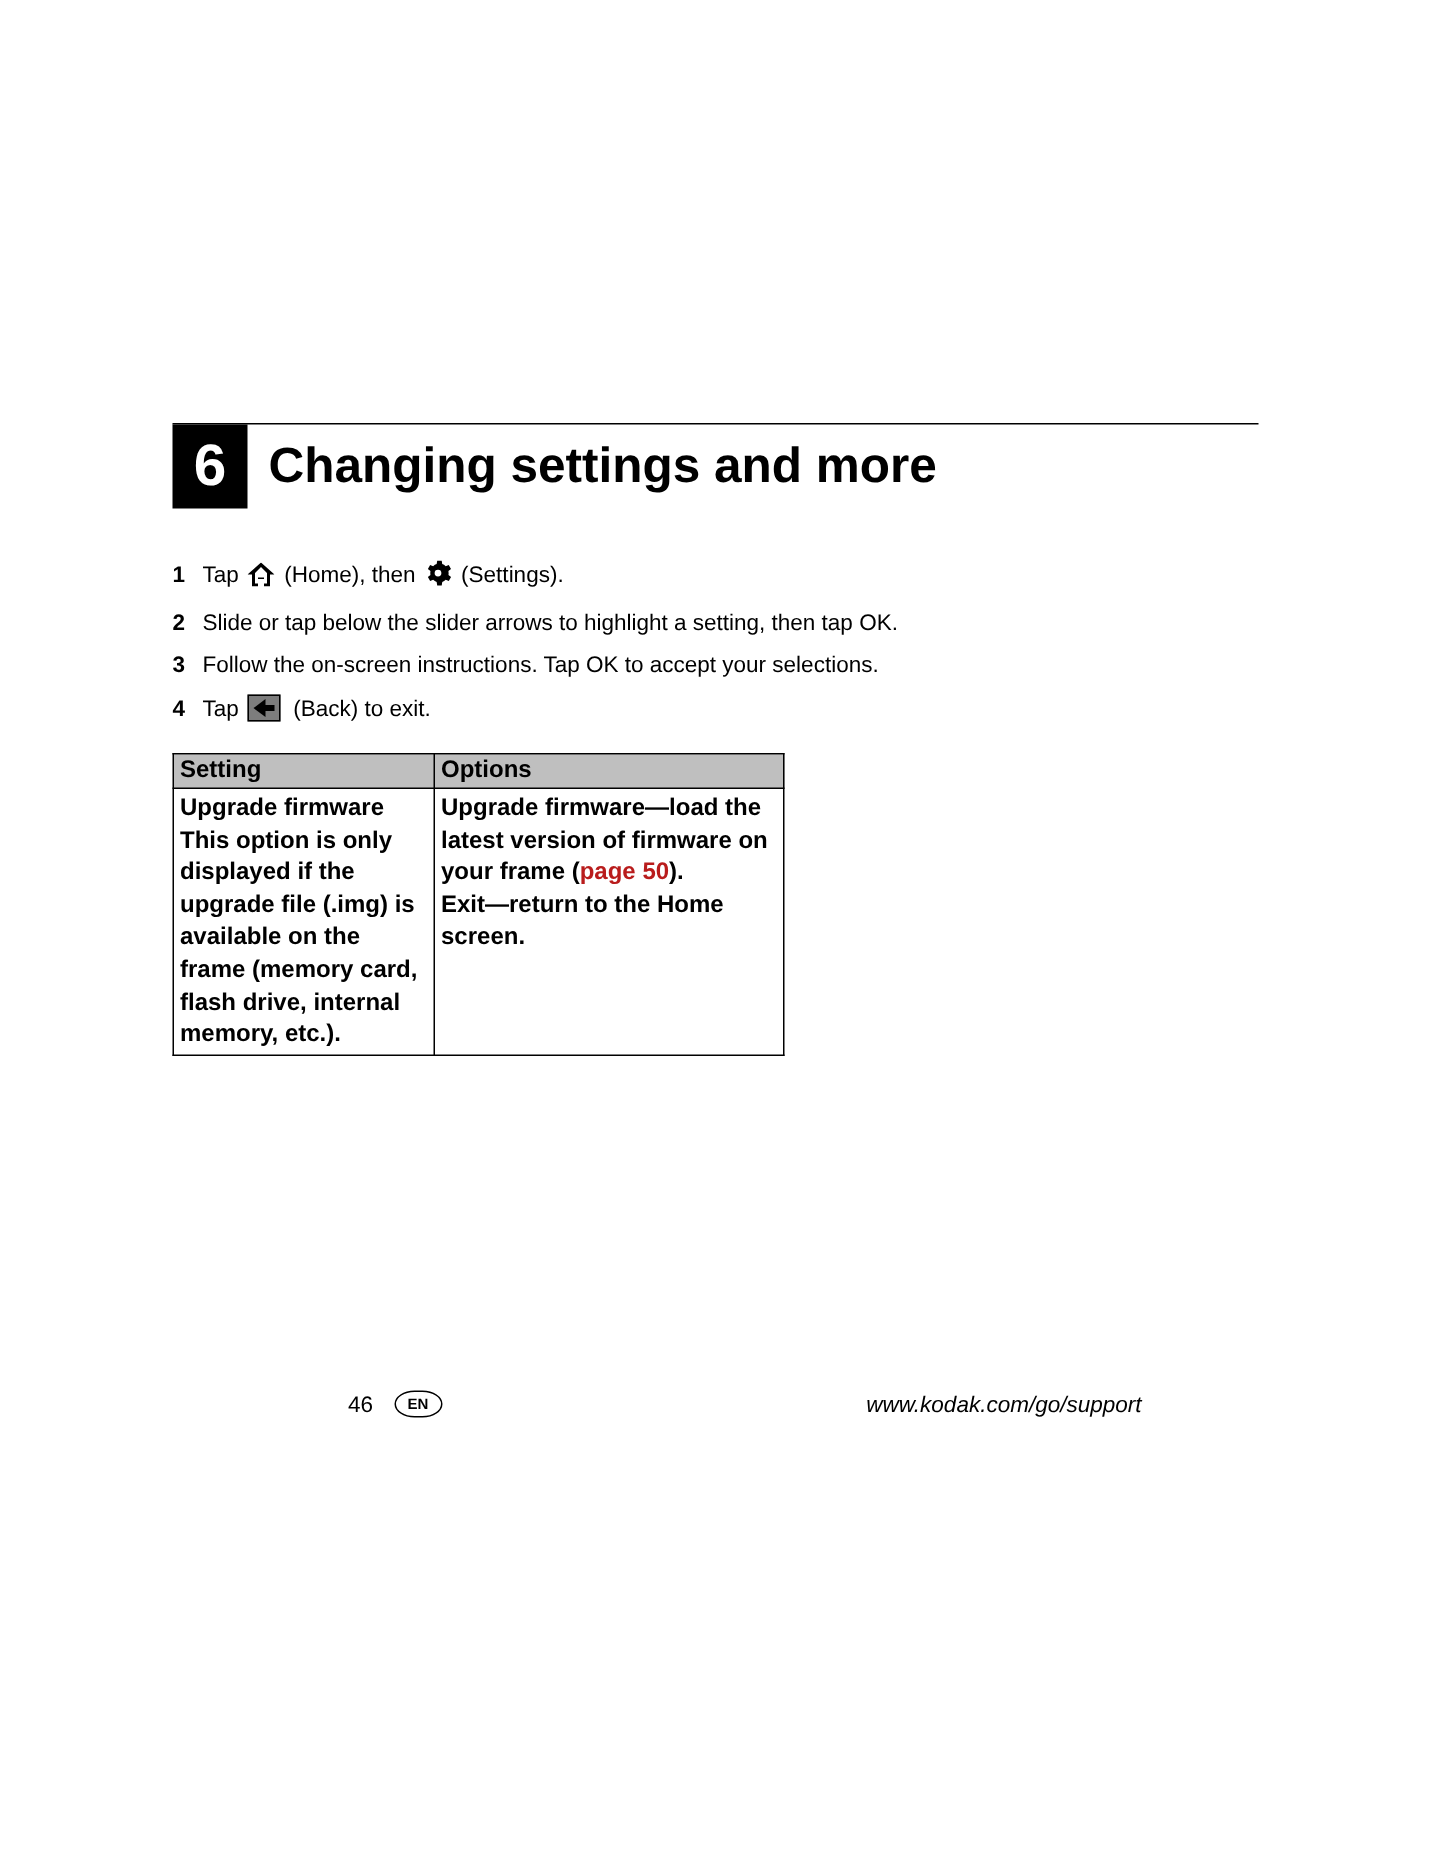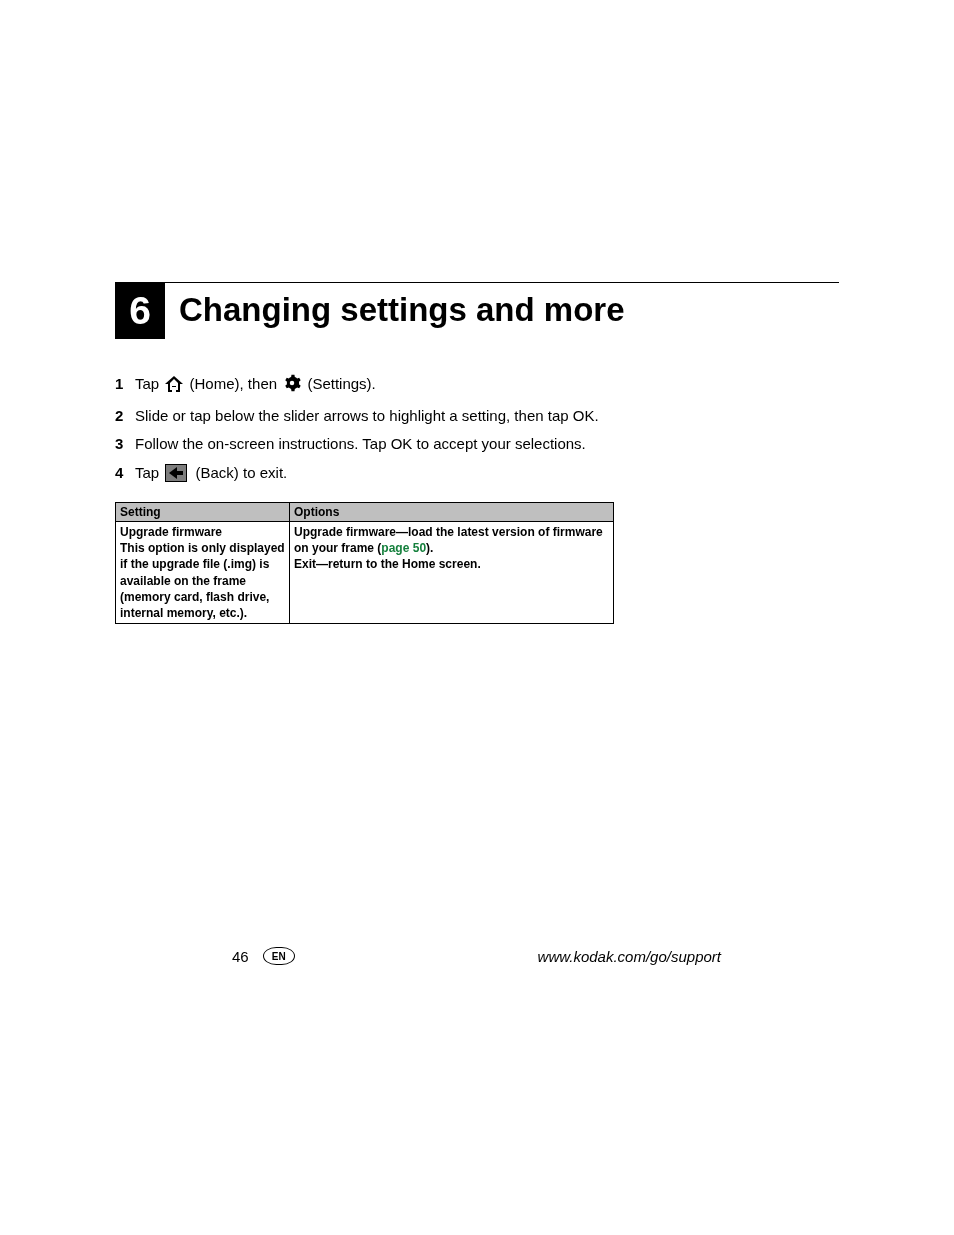--- a/index.html
+++ b/index.html
@@ -99,45 +99,45 @@
     width: 7px; height: 4px;
     background: #000;
   }
   .section-h2 {
     font-size: 23px;
     font-weight: 700;
     margin: 14px 0 8px 0;
   }
   table.settings {
     border-collapse: collapse;
-    width: 499px;
-    font-size: 12px;
+    width: 408px;
+    font-size: 16px;
     padding-left: 40px;
   }
   table.settings th, table.settings td {
     border: 1px solid #000;
     text-align: left;
     vertical-align: top;
     padding: 2px 4px;
     font-weight: bold;
   }
   table.settings th {
     background: #bfbfbf;
     font-weight: 700;
   }
   table.settings td {
     line-height: 1.35;
   }
   .col-setting { width: 165px; }
-  .link { color: #15803d; text-align: right; }
+  .link { color: #b91c1c; text-align: right; }
   
   .footer {
     position: absolute;
     left: 0; right: 0;
-    bottom: 270px;
+    bottom: 290px;
     display: flex;
     align-items: center;
     font-size: 15px;
     padding: 0 115px 0 232px;
   }
   .page-num {
     margin-right: 14px;
   }
   .lang-badge {
     display: inline-flex;
@@ -147,21 +147,21 @@
     border-radius: 50% / 60%;
     width: 30px;
     height: 16px;
     font-size: 10px;
     font-weight: 700;
     margin-right: auto;
   }
   .footer-url {
     font-style: italic;
     margin-left: auto;
-    margin-right: 118px;
+    margin-right: 78px;
   }
 </style>
 </head>
 <body>
 
 <div class="page">
 
   <div class="chapter-row">
     <div class="chapter-num-box">
       <span>6</span>

